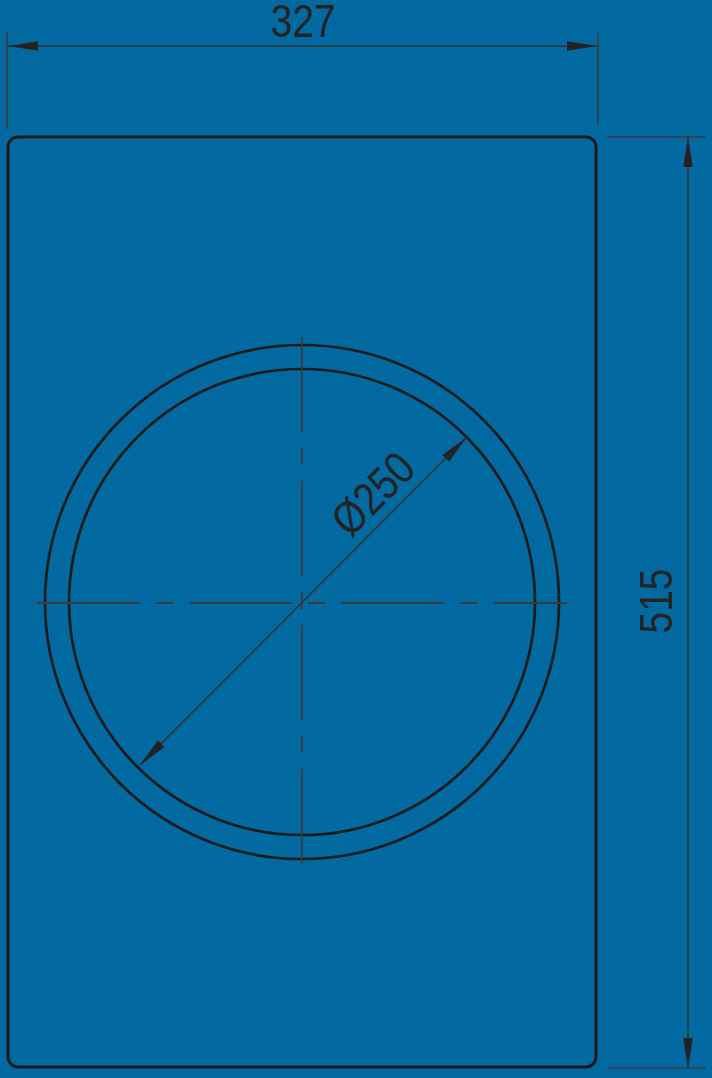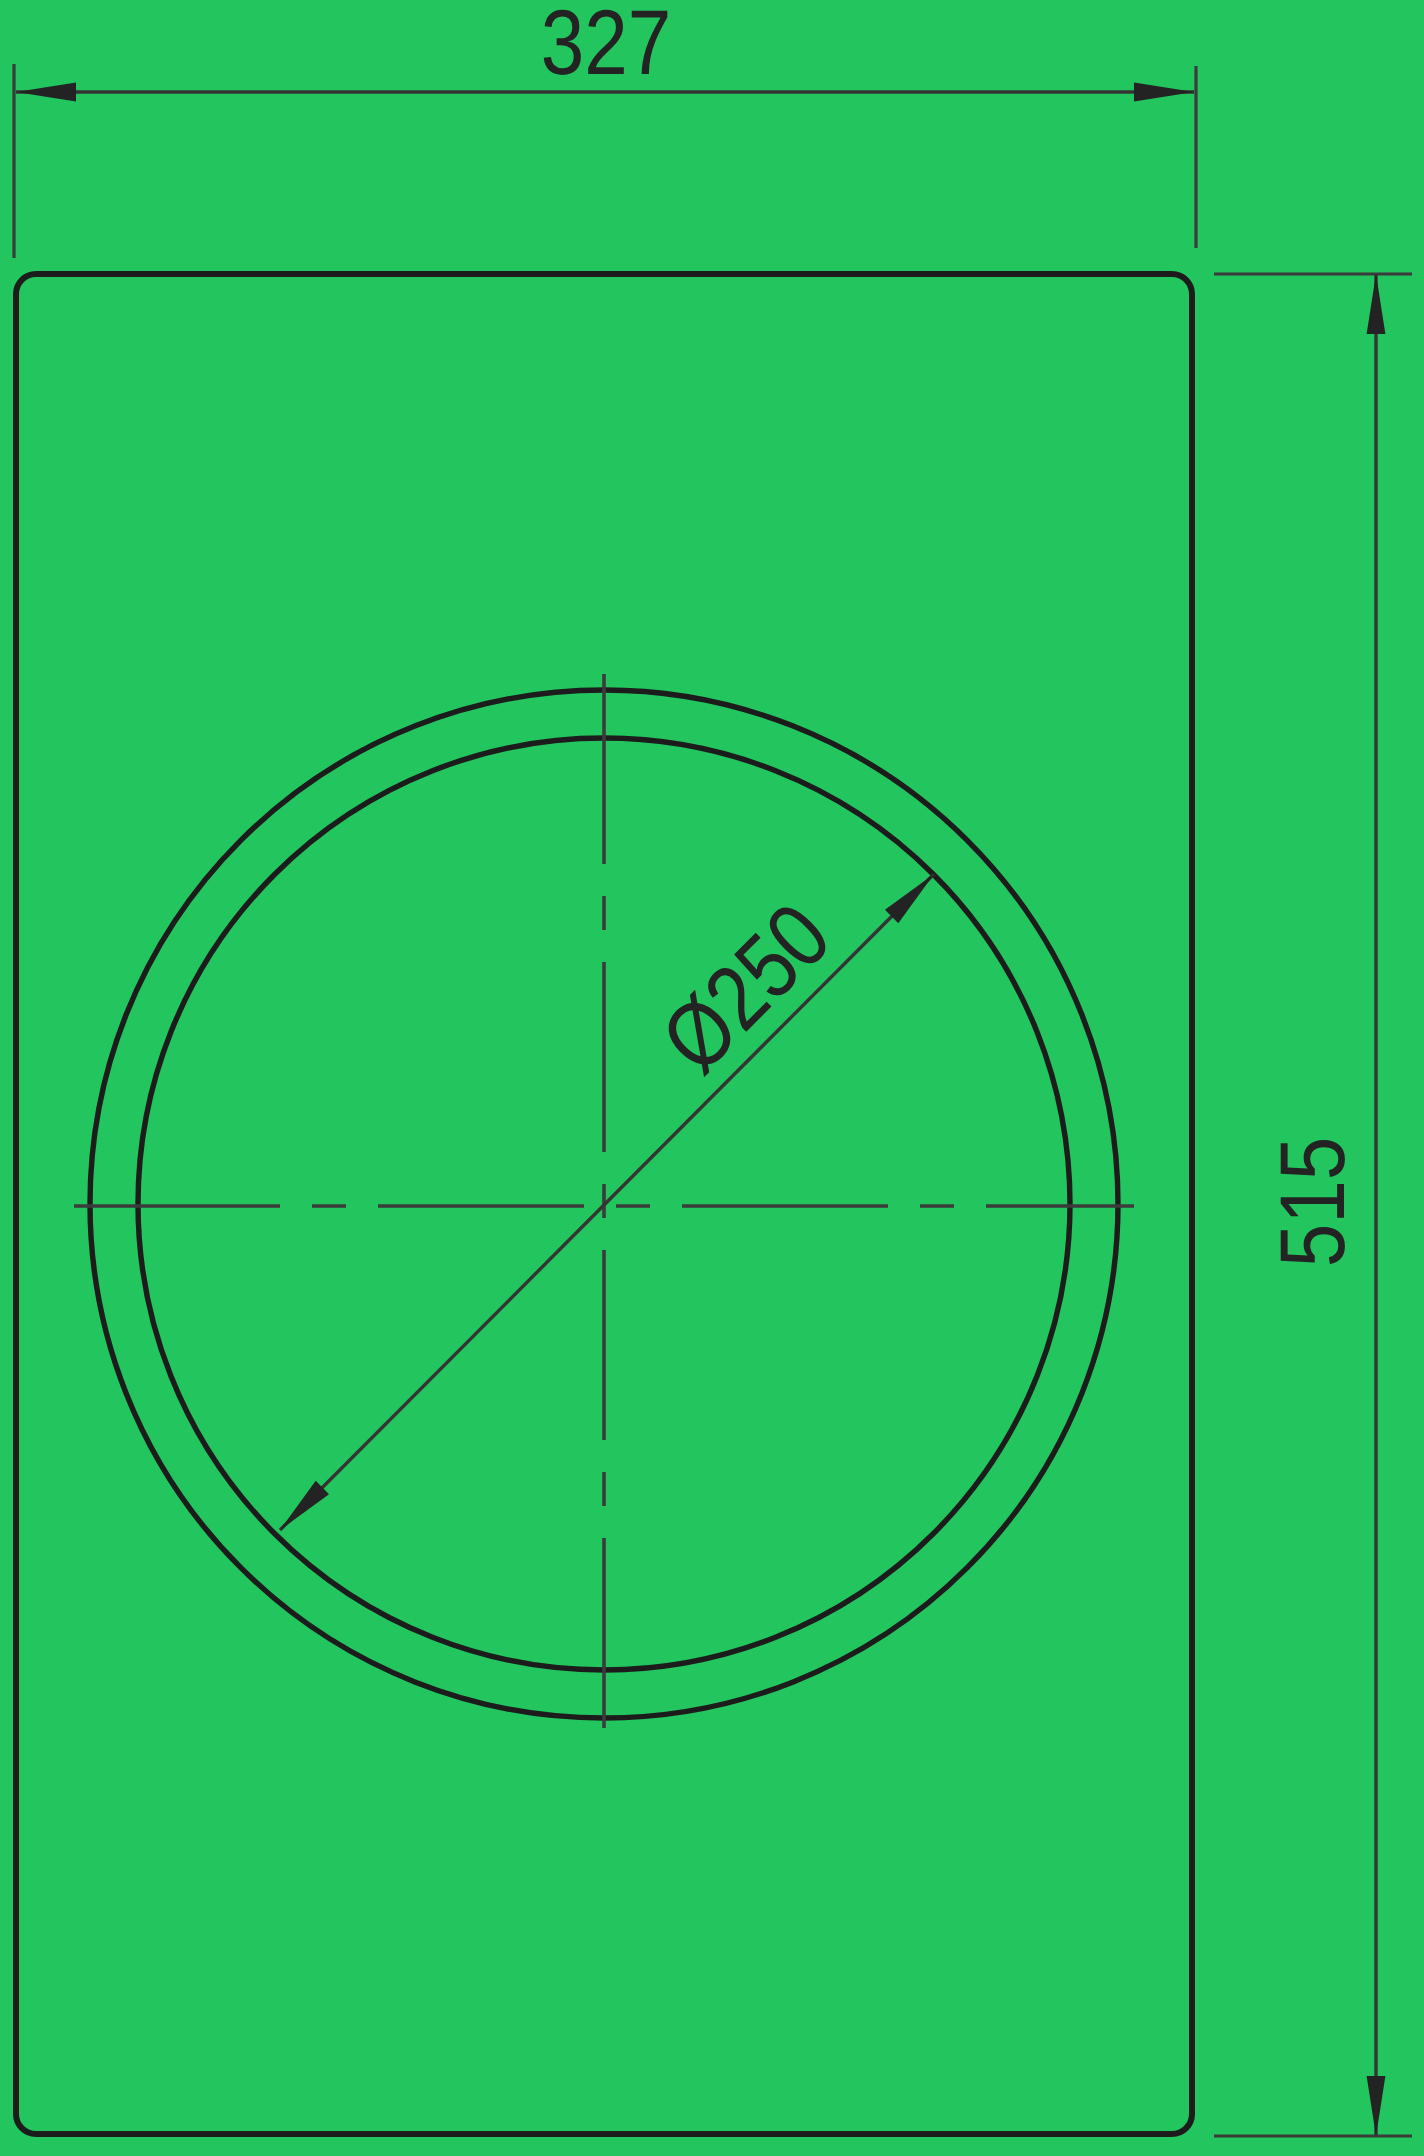--- a/index.html
+++ b/index.html
@@ -3,21 +3,21 @@
 <meta charset="utf-8">
 <style>
   html, body {
     margin: 0;
     padding: 0;
     background: #ffffff;
   }
   .drawing-wrap {
     width: 712px;
     height: 1078px;
-    background: #22c55e;
+    background: #0369a1;
     position: relative;
     overflow: hidden;
   }
   svg {
     display: block;
   }
   .dim-text {
     font-family: "Liberation Sans", sans-serif;
     font-size: 46px;
     fill: #232323;

